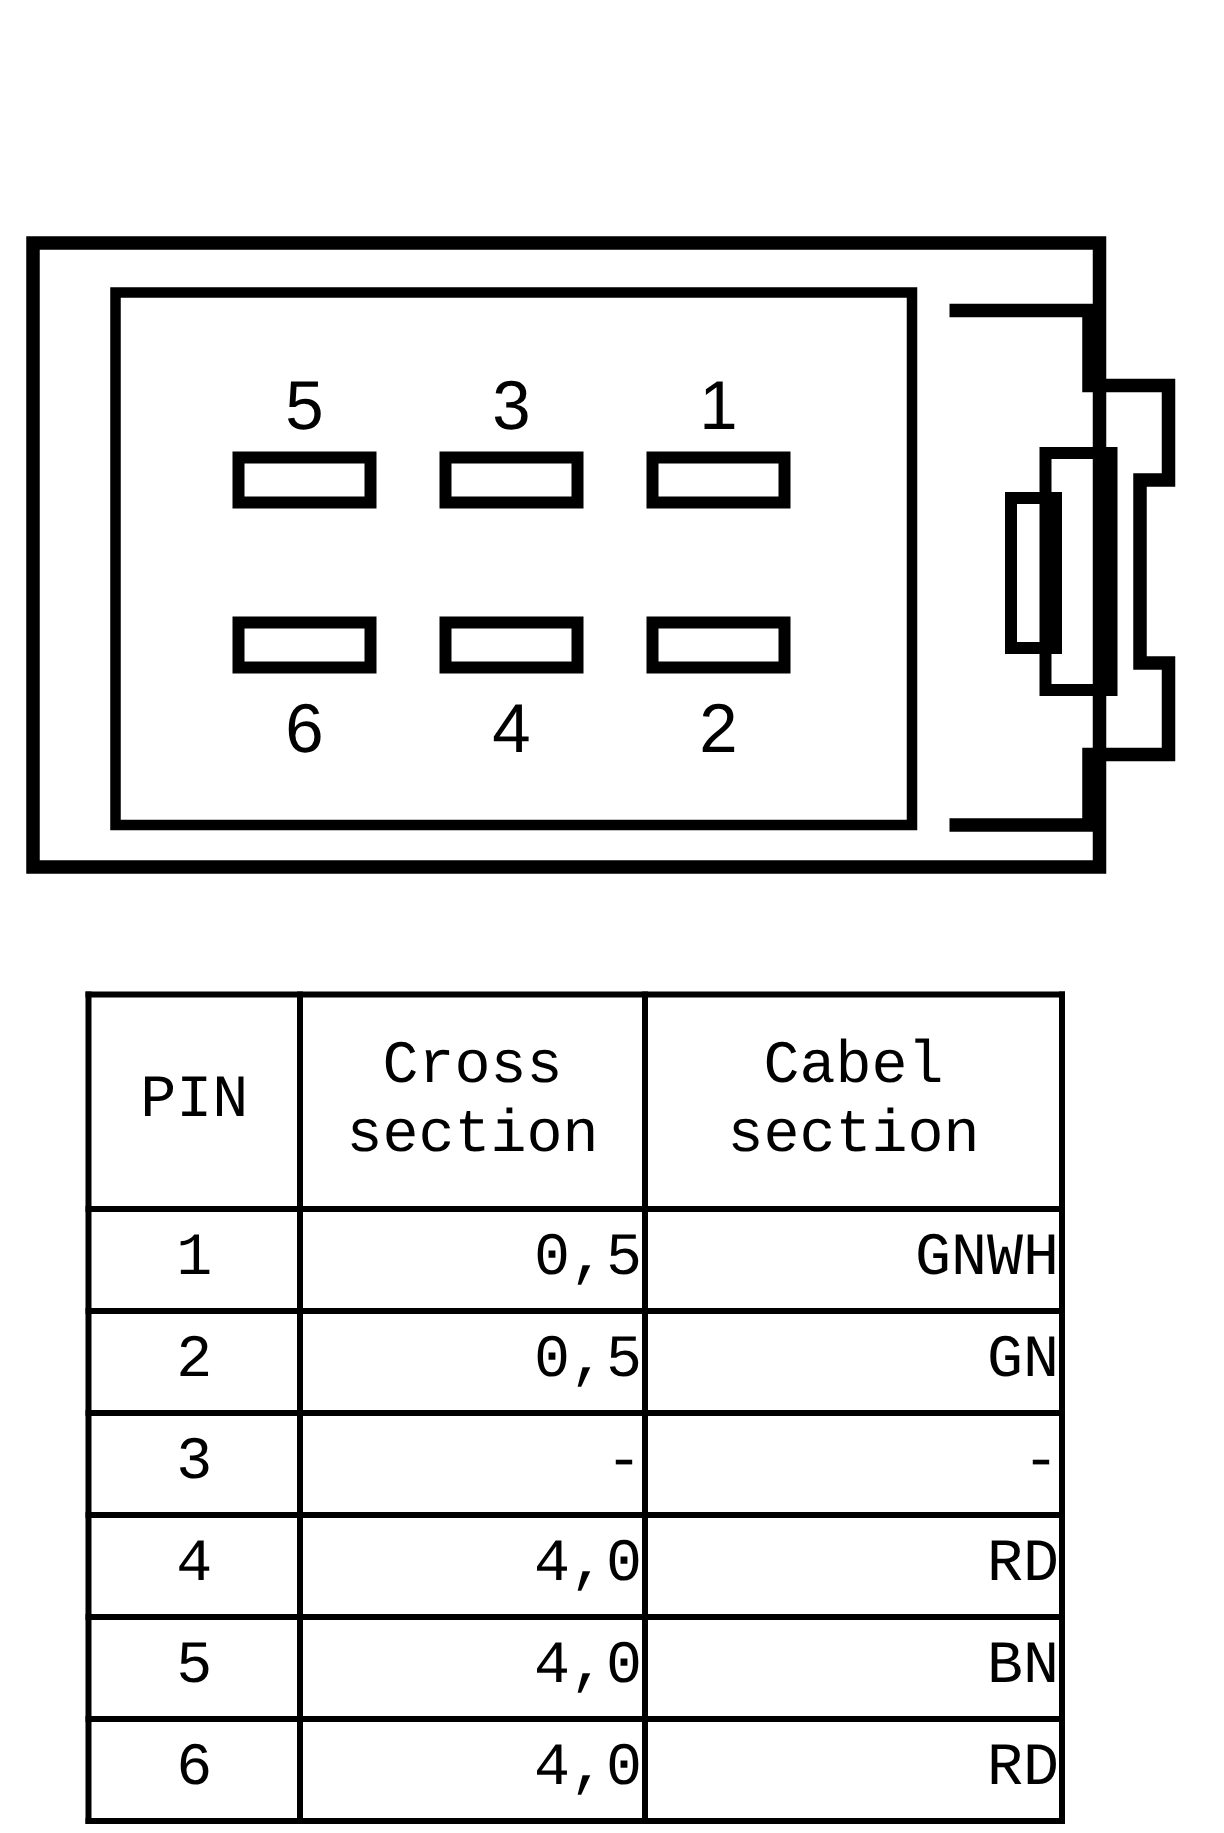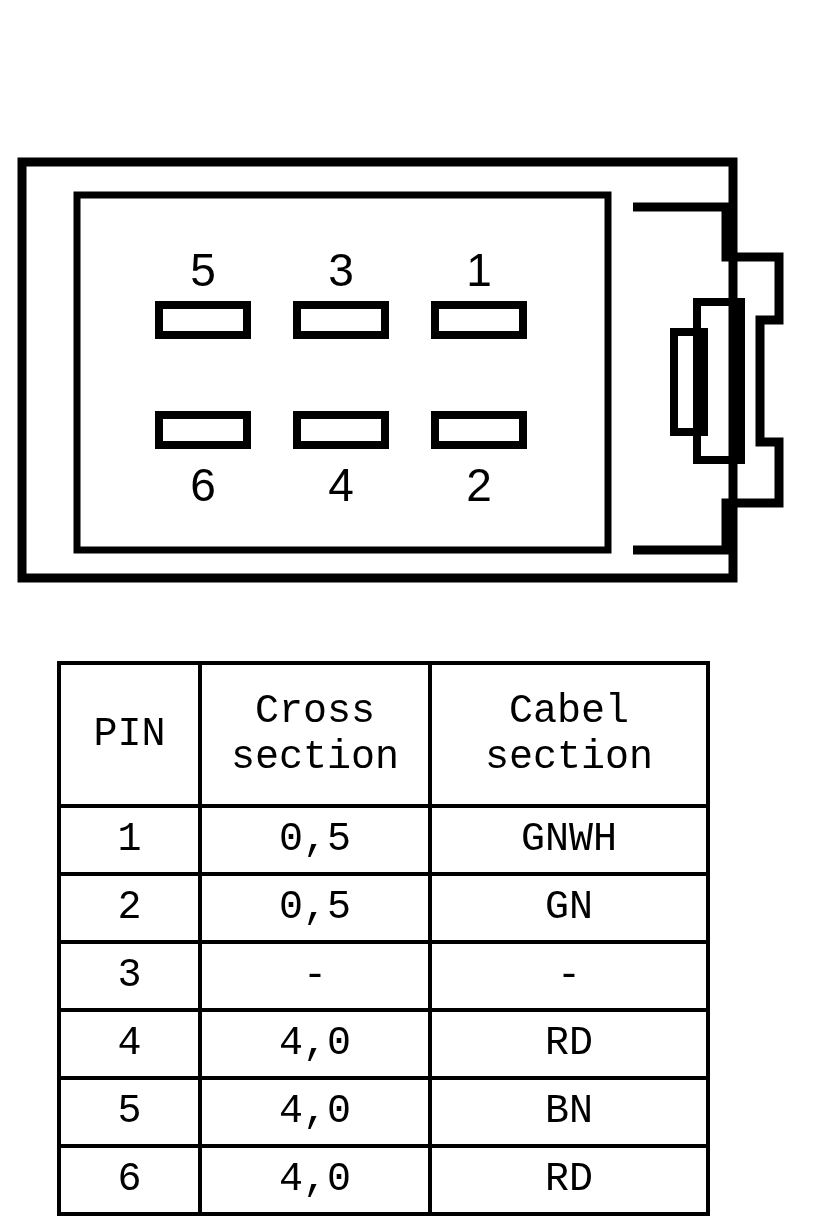--- a/index.html
+++ b/index.html
@@ -86,21 +86,21 @@
   }
   .hdr-cell .line { display: block; }
 
   .cell-pin {
     height: 64px;
     text-align: center;
     vertical-align: middle;
   }
   .cell-val {
     height: 64px;
-    text-align: center;
+    text-align: right;
     vertical-align: middle;
     padding-left: 7px;
   }
 </style>
 </head>
 <body>
 
 <div id="page">
 
 

